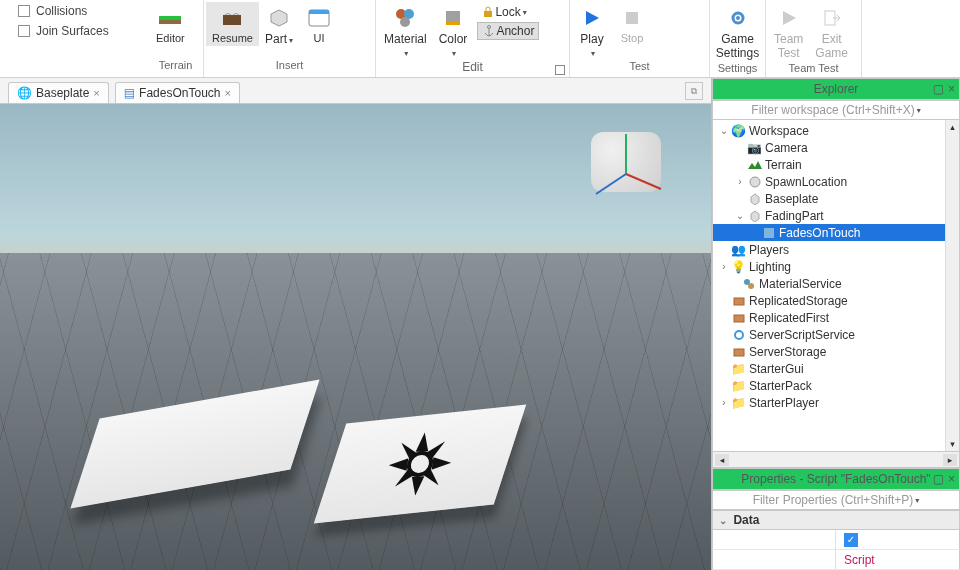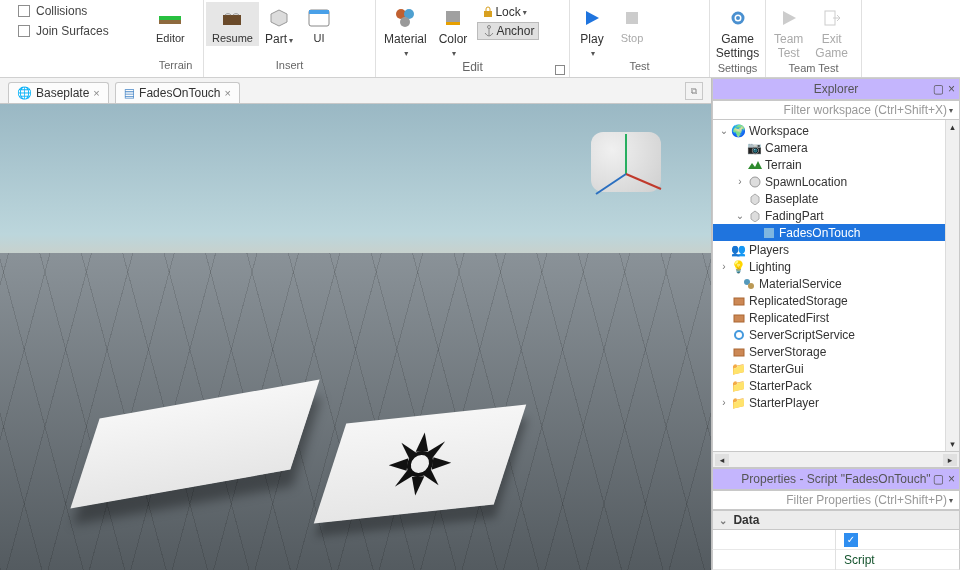--- a/index.html
+++ b/index.html
@@ -41,23 +41,23 @@
     transform-origin: top center;
   }
   .plate { position:absolute; background:linear-gradient(#f6f6f6,#e6e6e6); }
   .plate1 { left:85px; top:295px; width:220px; height:90px; transform:skew(-18deg,-10deg); box-shadow:8px 18px 10px rgba(0,0,0,0.35); }
   .plate2 { left:330px; top:310px; width:180px; height:100px; transform:skew(-18deg,-6deg); box-shadow:6px 14px 8px rgba(0,0,0,0.3); display:flex; align-items:center; justify-content:center; }
   .sun { width:120px; height:80px; transform:skew(10deg,4deg); }
   .orient { position:absolute; right:40px; top:20px; width:90px; height:90px; }
   .orient-cube { position:absolute; left:10px; top:8px; width:70px; height:60px; background:radial-gradient(circle at 30% 30%, #f0f0f0, #cfcfcf); border-radius:12px; }
   
   .right { width:248px; display:flex; flex-direction:column; background:#f7f7f7; }
-  .panel-title { height:22px; background:#c4b5fd; border:1px solid #c8c8c8; display:flex; align-items:center; justify-content:center; color:#555; font-size:11px; position:relative;text-align:right; }
+  .panel-title { height:22px; background:#22c55e; border:1px solid #c8c8c8; display:flex; align-items:center; justify-content:center; color:#555; font-size:11px; position:relative;text-align:right; }
   .panel-controls { position:absolute; right:4px; display:flex; gap:4px; }
-  .filter { border:1px solid #c8c8c8; background:#fff; height:20px; padding:0 6px; color:#999; font-size:11px; display:flex; align-items:center; justify-content:flex-end; }
+  .filter { border:1px solid #c8c8c8; background:#fff; height:20px; padding:0 6px; color:#999; font-size:11px; display:flex; align-items:center; justify-content:center; }
   .filter .caret { color:#555; }
   .tree { flex:1; overflow:auto; background:#fff; border:1px solid #c8c8c8; border-top:none; padding:2px 0 0 0; font-size:12px; position:relative; }
   .tree-row { display:flex; align-items:center; height:17px; padding-left:4px; cursor:pointer; white-space:nowrap; }
   .tree-row.selected { background:#1f74de; color:#fff; }
   .tree-toggle { width:14px; text-align:center; color:#777; font-size:10px; }
   .tree-icon { width:16px; height:14px; display:flex; align-items:center; justify-content:center; margin-right:2px; }
   .scroll-strip { height:16px; background:#f0f0f0; border:1px solid #c8c8c8; border-top:none; display:flex; justify-content:space-between; align-items:center; padding:0 2px; }
   .scroll-arrow { width:14px; height:12px; background:#e0e0e0; display:flex; align-items:center; justify-content:center; font-size:9px; cursor:pointer; }
   .props { display:flex; flex-direction:column; }
   .props-section { background:#ececec; border:1px solid #c8c8c8; padding:2px 6px; font-weight:bold; display:flex; align-items:center; gap:6px; }
@@ -446,17 +446,17 @@
         <span>Data</span>
       </div>
       <div class="prop-row">
         <div class="prop-name">Archivable</div>
         <div class="prop-val">
           <span class="checked">✓</span>
         </div>
       </div>
       <div class="prop-row">
         <div class="prop-name">Archivable</div>
-        <div class="prop-val" style="color:#14532d">Script</div>
+        <div class="prop-val" style="color:#be185d">Script</div>
       </div>
     </div>
   </div>
 </div>
 
 </body></html>

